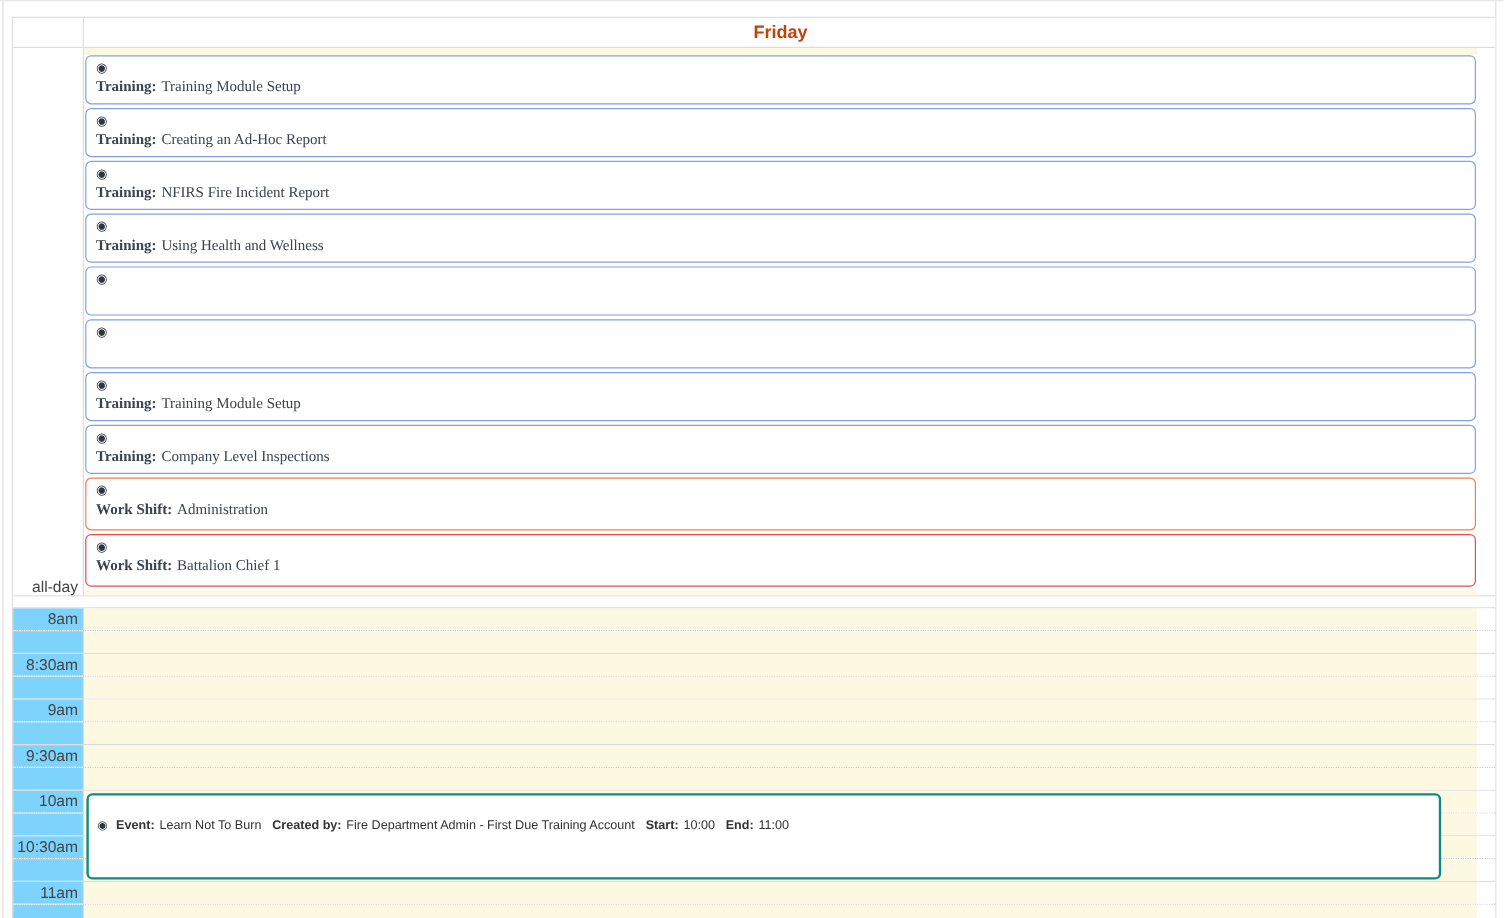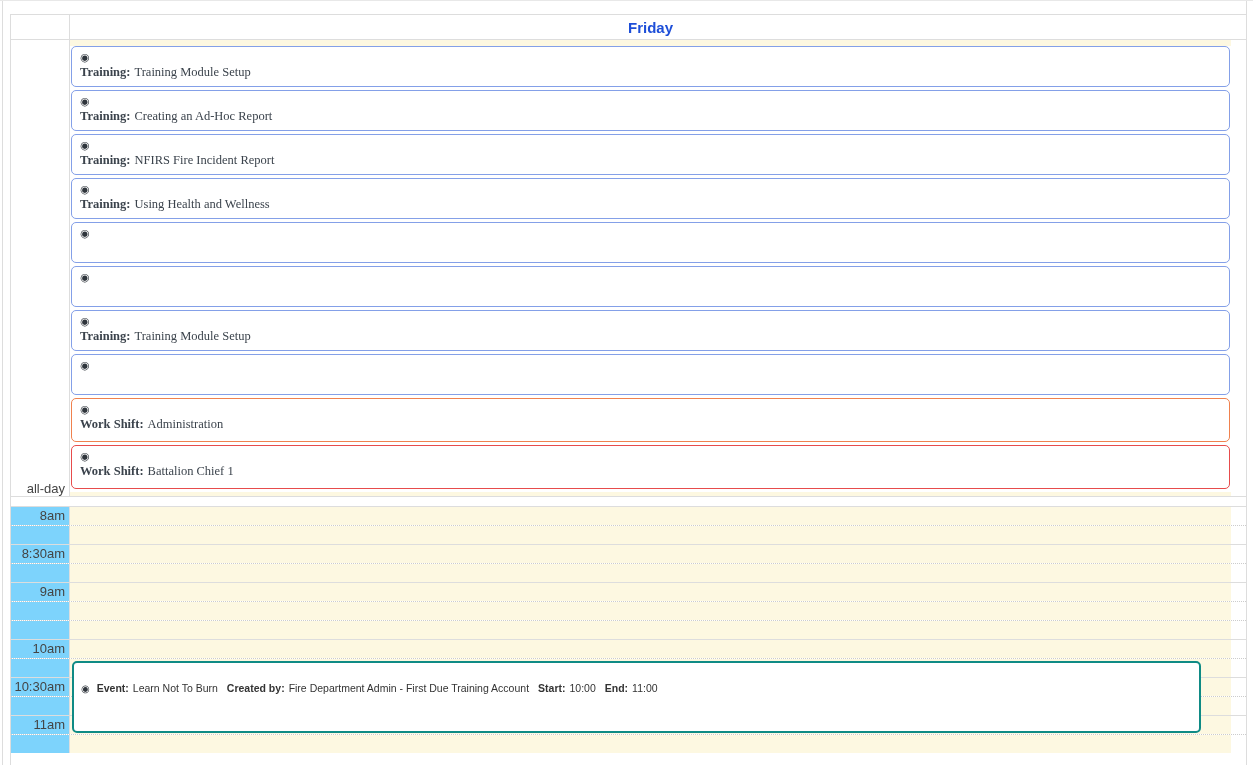--- a/index.html
+++ b/index.html
@@ -10,21 +10,21 @@
   .outer-line { position:absolute; left:2px; top:0; width:1px; height:765px; background:#ddd; }
   .right-line { position:absolute; left:1246px; top:0; width:1px; height:765px; background:#ddd; }
 
   .cal { position:absolute; left:10px; top:13px; width:1236px; height:752px;
     border-left:1px solid #ddd; border-top:1px solid #ddd; background:#fff; }
 
   
   .cal-header { display:flex; height:25px; border-bottom:1px solid #ddd; background:#fff; }
   .cal-header .axis { width:59px; border-right:1px solid #ddd; }
   .cal-header .main { width:1161px; display:flex; align-items:center; justify-content:center;
-    font-size:15px; font-weight:600; color:#1d4ed8; }
+    font-size:15px; font-weight:600; color:#c2410c; }
   .cal-header .gutter { width:13px; }
 
   
   .allday { display:flex; height:456px; }
   .allday .axis { width:59px; border-right:1px solid #ddd; background:#fff;
     display:flex; align-items:flex-end; justify-content:flex-end; }
   .allday .axis span { font-size:13px; color:#444; padding-right:4px; }
   .allday .main { width:1161px; background:#fff; display:flex; flex-direction:column; }
   .allday .gutter { width:13px; background:#fff; }
   .today-strip { background:var(--c-today,#fdf8e1); height:6px; flex:0 0 auto; }
@@ -106,20 +106,21 @@
         </div>
         <div class="ad-event">
           <span class="eye">◉</span>
         </div>
         <div class="ad-event">
           <span class="eye">◉</span>
           <div class="ad-line"><b>Training:</b><span>Training Module Setup</span></div>
         </div>
         <div class="ad-event">
           <span class="eye">◉</span>
+          <div class="ad-line"><b>Training:</b><span>Company Level Inspections</span></div>
         </div>
         <div class="ad-event ws ws-orange">
           <span class="eye">◉</span>
           <div class="ad-line"><b>Work Shift:</b><span>Administration</span></div>
         </div>
         <div class="ad-event ws ws-red">
           <span class="eye">◉</span>
           <div class="ad-line"><b>Work Shift:</b><span>Battalion Chief 1</span></div>
         </div>
 
@@ -164,20 +165,27 @@
           </div>
         <div class="tmain"></div>
         <div class="tgutter"></div>
       </div>
       <div class="trow minor">
         <div class="taxis"></div>
         <div class="tmain"></div>
         <div class="tgutter"></div>
       </div>
 
+      <div class="trow major">
+        <div class="taxis">
+            <span>9:30am</span>
+          </div>
+        <div class="tmain"></div>
+        <div class="tgutter"></div>
+      </div>
       <div class="trow minor">
         <div class="taxis"></div>
         <div class="tmain"></div>
         <div class="tgutter"></div>
       </div>
 
       <div class="trow major">
         <div class="taxis">
             <span>10am</span>
           </div>

